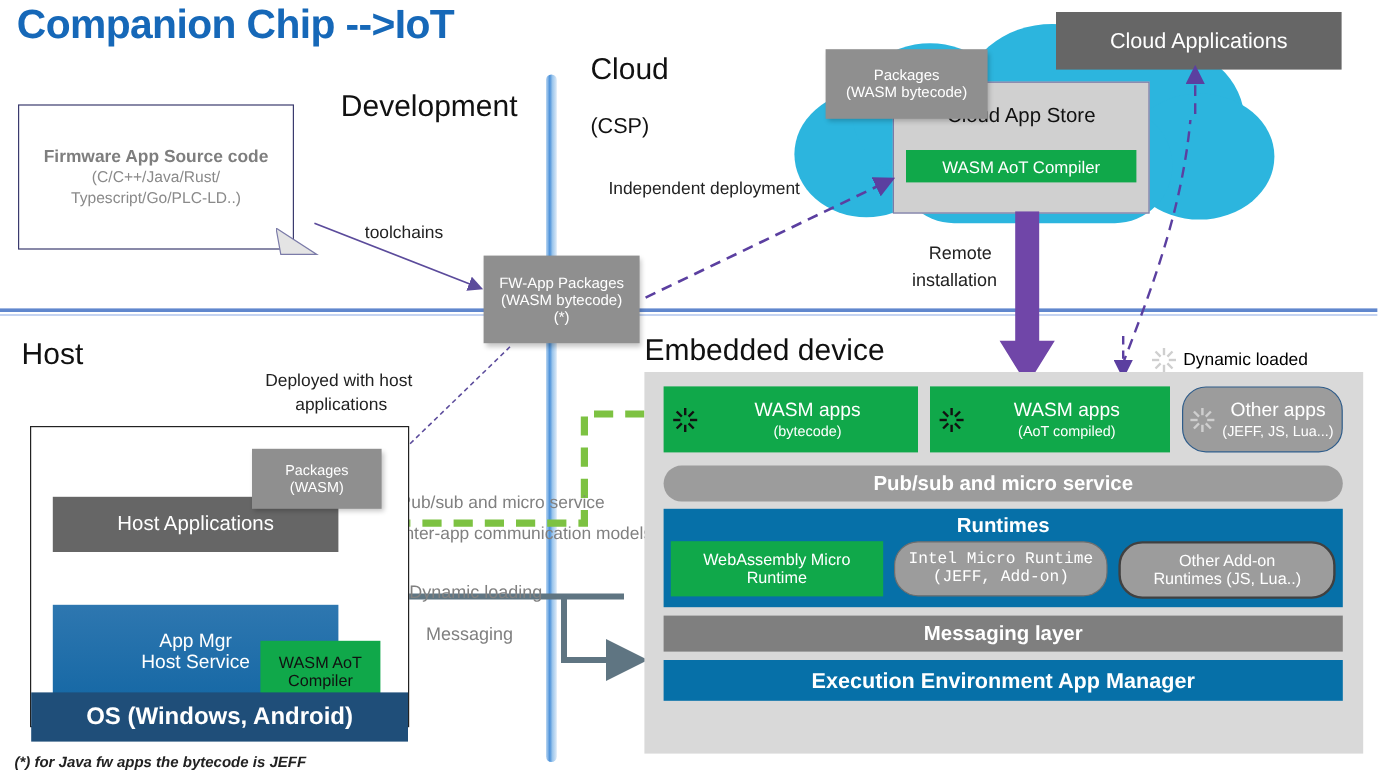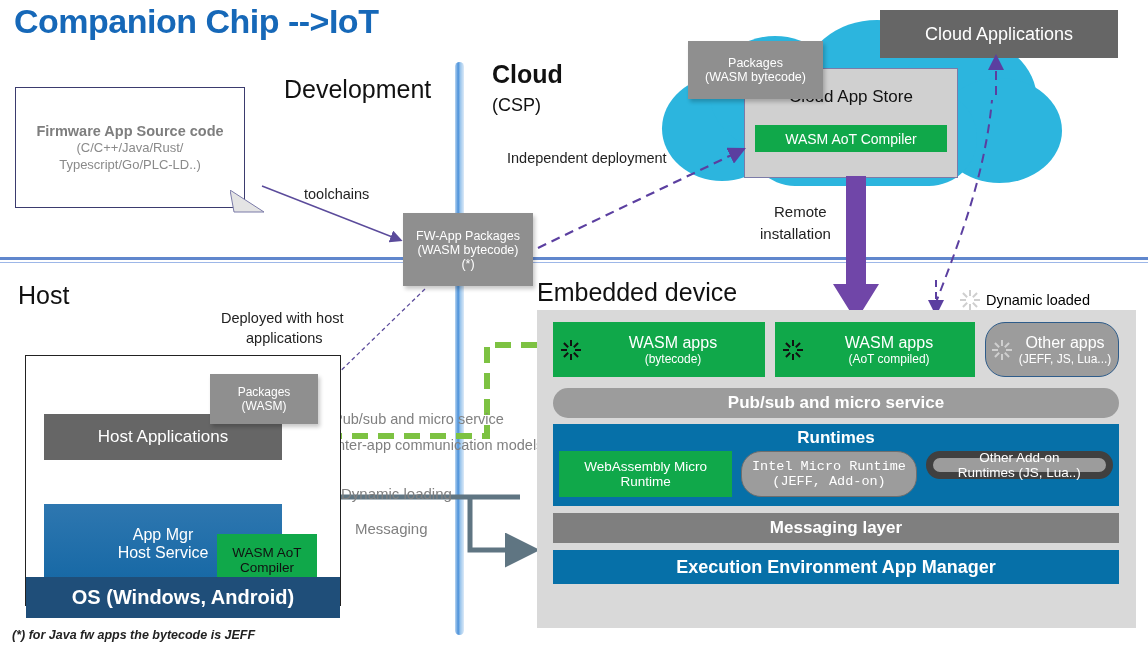--- a/index.html
+++ b/index.html
@@ -63,21 +63,21 @@
 </head>
 <body>
 
 <div class="abs" id="title">Companion Chip --&gt;IoT</div>
 
 <div class="abs hdiv" style="left:0;top:257px;width:1148px;"></div>
 <div class="abs hdiv2" style="left:0;top:262px;width:1148px;"></div>
 <div class="abs vdiv" style="left:455px;top:62px;height:573px;"></div>
 
 <div class="abs seclabel" style="left:284px;top:75px;">Development</div>
-<div class="abs seclabel" style="left:492px;top:60px;font-weight:bold;">Cloud</div>
+<div class="abs seclabel" style="left:492px;top:44px;">Cloud</div>
 <div class="abs secsub" style="left:492px;top:95px;">(CSP)</div>
 <div class="abs seclabel" style="left:18px;top:281px;">Host</div>
 <div class="abs seclabel" style="left:537px;top:278px;">Embedded device</div>
 
 <div class="abs" id="cloud">
   <div class="puff" style="left:10px;top:58px;width:120px;height:105px;"></div>
   <div class="puff" style="left:58px;top:18px;width:130px;height:115px;"></div>
   <div class="puff" style="left:150px;top:2px;width:150px;height:128px;"></div>
   <div class="puff" style="left:245px;top:20px;width:140px;height:125px;"></div>
   <div class="puff" style="left:285px;top:60px;width:125px;height:105px;"></div>
@@ -273,21 +273,21 @@
     <div class="ctr" style="height:27px;font-size:17px;font-weight:bold;">Runtimes</div>
     <div style="display:flex;gap:9px;padding:0 6px;">
       <div class="box greenbox ctr col" style="flex:1;height:46px;font-size:13.5px;">
         <div>WebAssembly Micro</div>
         <div>Runtime</div>
       </div>
       <div class="box graybox ctr col" style="flex:1;height:46px;font-size:13.5px;border:1px solid #6E6E6E;font-family:Liberation Mono, monospace;">
         <div>Intel Micro Runtime</div>
         <div>(JEFF, Add-on)</div>
       </div>
-      <div class="box graybox ctr col" style="flex:1;height:28px;font-size:13.5px;border:7px solid #404040;">
+      <div class="box graybox ctr col" style="flex:1;height:48px;font-size:13.5px;border:2px solid #404040;">
         <div>Other Add-on</div>
         <div>Runtimes (JS, Lua..)</div>
       </div>
     </div>
   </div>
 
   <div class="box" style="position:absolute;left:16px;top:203px;width:566px;height:30px;background:#7F7F7F;
        color:#fff;display:flex;align-items:center;justify-content:center;font-size:17px;font-weight:bold;">
     <span>Messaging layer</span>
   </div>

